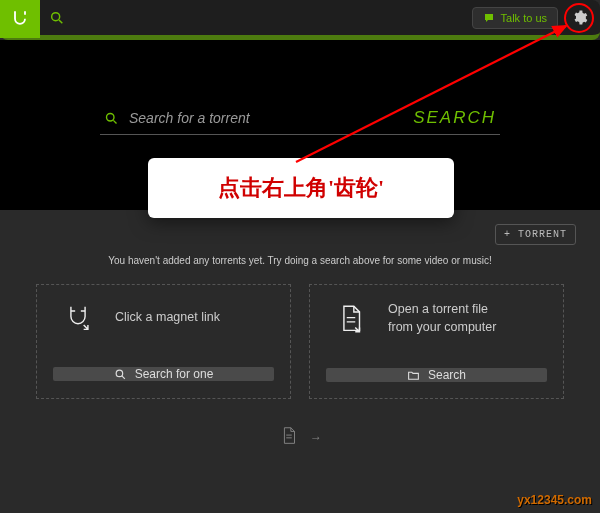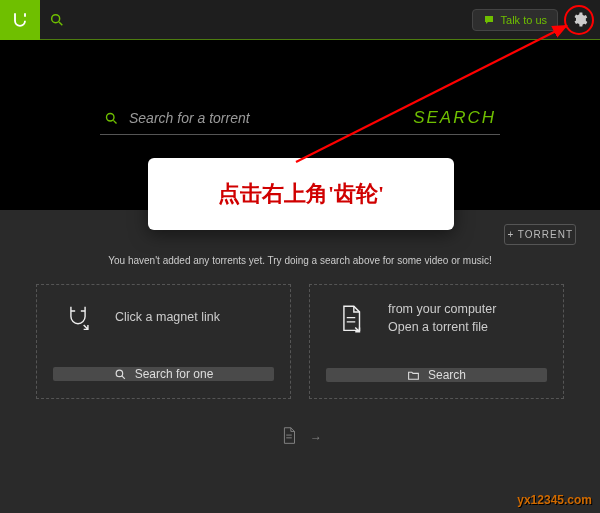--- a/index.html
+++ b/index.html
@@ -1,43 +1,43 @@
 <!DOCTYPE html>
 <html><head>
 <meta charset="utf-8">
 <style>
   * { margin: 0; padding: 0; box-sizing: border-box; font-family: Arial, Helvetica, sans-serif; }
   body { width: 600px; height: 513px; background: #2a2a2a; color: #ccc; overflow: hidden; position: relative; }
   
   
-  .topbar { height: 40px; background: #1e1e1e; display: flex; align-items: center; position: relative; border-bottom: 1px solid #4d7c0f; }
+  .topbar { height: 40px; background: #1e1e1e; display: flex; align-items: center; position: relative; border-bottom: 5px solid #4d7c0f; border-radius: 8px; }
   .logo { width: 40px; height: 40px; background: #6fbf00; display: flex; align-items: center; justify-content: center; color: #fff; }
   .top-search-icon { width: 34px; height: 40px; display: flex; align-items: center; justify-content: center; color: #6fbf00; }
   .top-right { margin-left: auto; display: flex; align-items: center; padding-right: 6px; gap: 6px; }
   .talk-btn { background: #2e2e2e; border: 1px solid #444; border-radius: 4px; padding: 4px 10px; display: flex; align-items: center; gap: 6px; color: #6fbf00; font-size: 11px; }
   .gear-wrap { width: 30px; height: 30px; border: 2px solid #ff0000; border-radius: 50%; display: flex; align-items: center; justify-content: center; }
   .gear { color: #ccc; }
   
   
   .hero { background: #000; height: 170px; padding-top: 62px; font-style: italic; }
   .searchbar { width: 400px; margin: 0 auto; border-bottom: 1px solid #555; display: flex; align-items: center; padding: 6px 4px; }
   .searchbar .sicon { color: #6fbf00; margin-right: 10px; }
   .searchbar .sinput { flex: 1; color: #999; font-size: 14px; }
   .searchbar .sbtn { color: #6fbf00; font-size: 17px; letter-spacing: 2px; }
   
   
-  .tooltip { position: absolute; left: 148px; top: 158px; width: 306px; height: 72px; background: #fff; border-radius: 6px; display: flex; align-items: center; justify-content: center; box-shadow: 0 4px 18px rgba(0,0,0,0.5); }
+  .tooltip { position: absolute; left: 148px; top: 158px; width: 306px; height: 60px; background: #fff; border-radius: 6px; display: flex; align-items: center; justify-content: center; box-shadow: 0 4px 18px rgba(0,0,0,0.5); }
   .tooltip-text { color: #d00000; font-size: 22px; font-weight: bold; font-family: "SimSun", serif; }
   
   
   .arrow-svg { position: absolute; left: 290px; top: 22px; pointer-events: none; }
   
   
   .add-row { display: flex; justify-content: flex-end; padding: 14px 24px 4px 24px; }
-  .add-torrent { border: 1px solid #555; border-radius: 3px; padding: 4px 2px; font-size: 10px; color: #bbb; letter-spacing: 1px; }
+  .add-torrent { border: 1px solid #555; border-radius: 3px; padding: 4px 8px; font-size: 10px; color: #bbb; letter-spacing: 1px; font-family: Liberation Mono, monospace; }
   
   
   .empty-msg { text-align: center; color: #ccc; font-size: 10px; padding: 6px 0 18px 0; }
   
   
   .cards { display: flex; gap: 18px; padding: 0 36px; }
   .card { flex: 1; border: 1px dashed #555; padding: 16px 16px 16px 16px; }
   .card-top { display: flex; align-items: center; gap: 20px; margin-bottom: 32px; padding-left: 8px; }
   .card-icon { color: #eee; flex-shrink: 0; }
   .card-text { font-size: 12.5px; color: #ccc; line-height: 1.4; }
@@ -133,22 +133,22 @@
   </div>
   <div class="card">
     <div class="card-top">
       <svg class="card-icon" width="34" height="34" viewBox="0 0 48 48" fill="none" stroke="currentColor" stroke-width="2">
         <path d="M14 6 h14 l8 8 v26 h-22 z"></path>
         <path d="M28 6 v8 h8"></path>
         <path d="M18 22 h12 M18 28 h12"></path>
         <path d="M30 36 l6 6 M36 36 v6 h-6"></path>
       </svg>
       <div class="card-text">
+        <div>Open a torrent file</div>
         <div>from your computer</div>
-        <div>Open a torrent file</div>
       </div>
     </div>
     <button class="card-btn">
       <svg width="13" height="13" viewBox="0 0 24 24" fill="none" stroke="currentColor" stroke-width="2">
           <path d="M3 6 h6 l2 2 h10 v11 h-18 z"></path>
         </svg>
       <span>Search</span>
     </button>
   </div>
 </div>

